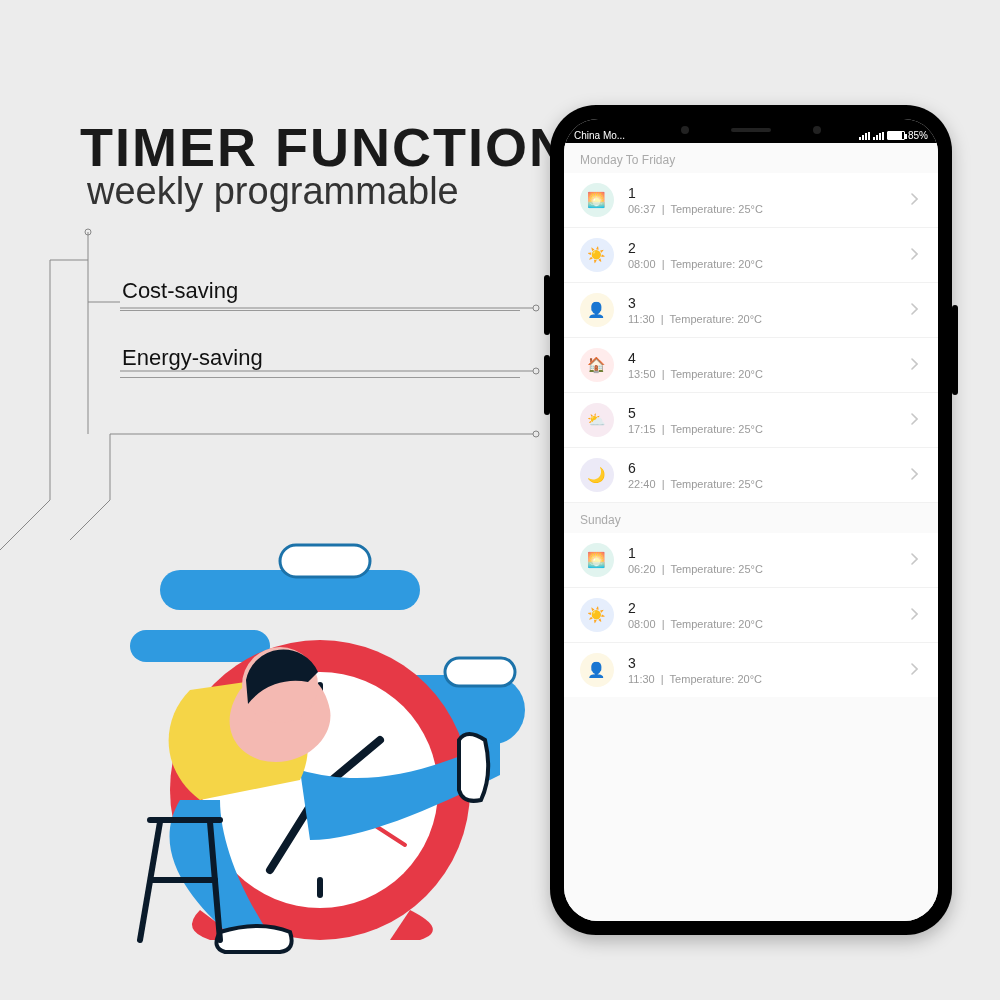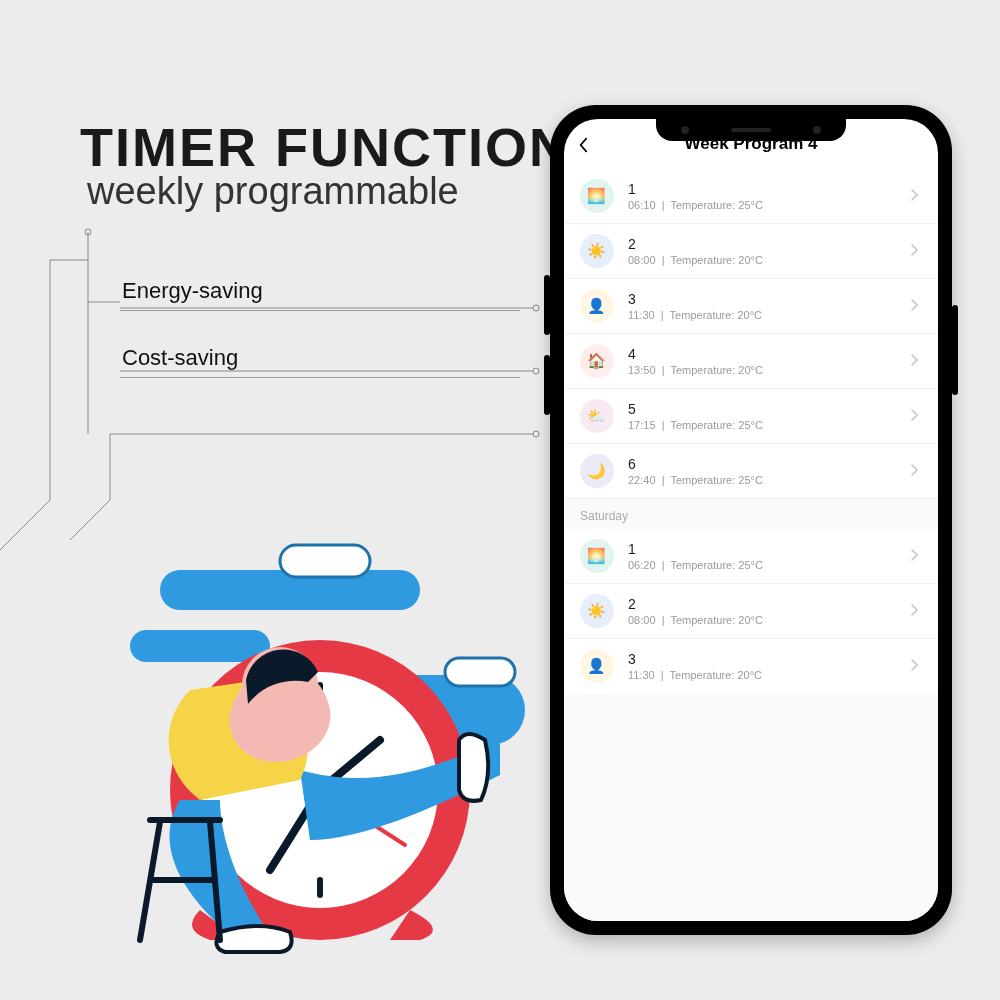--- a/index.html
+++ b/index.html
@@ -222,22 +222,22 @@
     height: 420px;
   }
 </style>
 </head>
 <body>
 
 <div class="hero-title">TIMER FUNCTION</div>
 <div class="hero-sub">weekly programmable</div>
 
 <div class="bullets">
+  <div class="bullet">Cost-saving</div>
   <div class="bullet">Energy-saving</div>
-  <div class="bullet">Cost-saving</div>
 </div>
 
 <svg class="circuit">
   <g stroke="#888" stroke-width="1" fill="none">
 
     <circle cx="88" cy="232" r="3" fill="#ececec"></circle>
     <path d="M88 232 L88 302 L120 302"></path>
     <path d="M88 260 L50 260 L50 500 L0 550"></path>
 
     <path d="M120 308 L536 308"></path>
@@ -258,38 +258,52 @@
   <div class="phone-side-btn btn-left2"></div>
   <div class="phone-side-btn btn-right"></div>
 
   <div class="phone-screen">
     <div class="notch">
       <span class="dot"></span>
         <span class="speaker"></span>
         <span class="dot"></span>
     </div>
 
-
-    <div class="app-header">
-      <span class="back">
-        <svg viewBox="0 0 12 20" width="10" height="16">
-            <path d="M10 2 L3 10 L10 18" stroke="#000" stroke-width="2.2" fill="none" stroke-linecap="round" stroke-linejoin="round"></path>
-          </svg>
+    <div class="statusbar">
+      <span>China Mo...</span>
+      <span class="right">
+        <span class="sig">
+            <span></span>
+            <span></span>
+            <span></span>
+            <span></span>
+          </span>
+        <span class="sig">
+            <span></span>
+            <span></span>
+            <span></span>
+            <span></span>
+          </span>
+        <span class="batt">
+            <i></i>
+          </span>
+        <span>85%</span>
       </span>
-      <span class="title">Week Program 4</span>
     </div>
 
+
     <div class="scroll">
 
+      <div class="section-label">Monday To Friday</div>
 
       <div class="row">
         <div class="ic ic-sunrise">🌅</div>
         <div class="txt">
           <div class="num">1</div>
-          <div class="meta"><span>06:10</span> &nbsp;|&nbsp; <span>Temperature: 25°C</span></div>
+          <div class="meta"><span>06:37</span> &nbsp;|&nbsp; <span>Temperature: 25°C</span></div>
         </div>
         <span class="chev"><svg width="8" height="12" viewBox="0 0 8 12">
               <path d="M2 1 L7 6 L2 11" stroke="#c7c7c7" stroke-width="1.6" fill="none" stroke-linecap="round"></path>
             </svg></span>
       </div>
 
       <div class="row">
         <div class="ic ic-sun">☀️</div>
         <div class="txt">
           <div class="num">2</div>
@@ -337,21 +351,21 @@
         <div class="ic ic-moon">🌙</div>
         <div class="txt">
           <div class="num">6</div>
           <div class="meta"><span>22:40</span> &nbsp;|&nbsp; <span>Temperature: 25°C</span></div>
         </div>
         <span class="chev"><svg width="8" height="12" viewBox="0 0 8 12">
               <path d="M2 1 L7 6 L2 11" stroke="#c7c7c7" stroke-width="1.6" fill="none" stroke-linecap="round"></path>
             </svg></span>
       </div>
 
-      <div class="section-label">Saturday</div>
+      <div class="section-label">Sunday</div>
 
       <div class="row">
         <div class="ic ic-sunrise">🌅</div>
         <div class="txt">
           <div class="num">1</div>
           <div class="meta"><span>06:20</span> &nbsp;|&nbsp; <span>Temperature: 25°C</span></div>
         </div>
         <span class="chev"><svg width="8" height="12" viewBox="0 0 8 12">
               <path d="M2 1 L7 6 L2 11" stroke="#c7c7c7" stroke-width="1.6" fill="none" stroke-linecap="round"></path>
             </svg></span>

